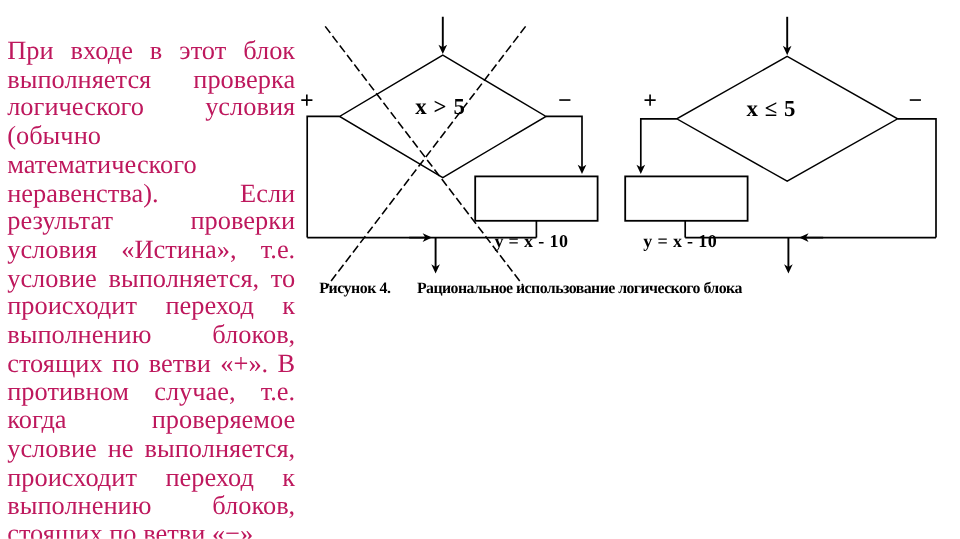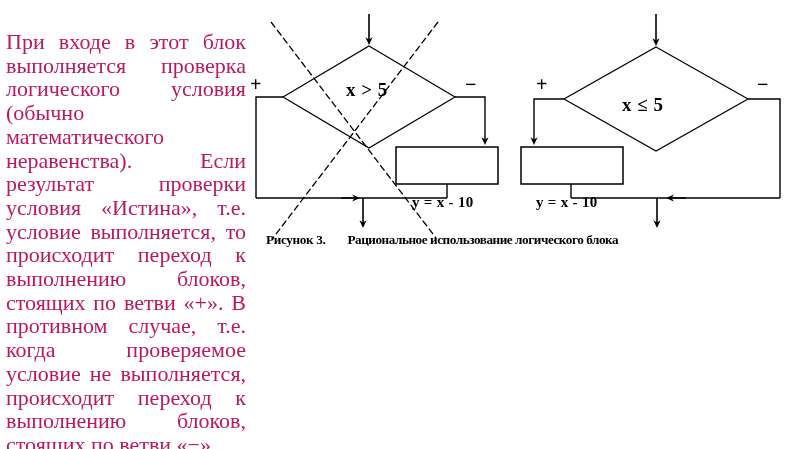--- a/index.html
+++ b/index.html
@@ -73,21 +73,21 @@
     font-size: 15px;
     letter-spacing: 0.3px;
     margin-top: 40px;
   }
   .sign-label {
     font-size: 20px;
     font-weight: bold;
   }
 
   #cond-left   { left: 100px;  top: 80px;  }
-  #cond-right  { left: 376px;  top: 95px; text-align: center;  }
+  #cond-right  { left: 376px;  top: 82px; text-align: center;  }
   #proc-left   { left: 166px;  top: 155px; }
   #proc-right  { left: 290px;  top: 155px; }
 
   #sign-left-plus   { left: 4px;   top: 74px; }
   #sign-left-minus  { left: 219px; top: 74px; }
   #sign-right-plus  { left: 290px; top: 74px; }
   #sign-right-minus { left: 511px; top: 74px; }
 
   
   #caption {
@@ -185,16 +185,16 @@
     <div class="dlabel sign-label" id="sign-left-plus">+</div>
 
     <div class="dlabel sign-label" id="sign-left-minus">−</div>
 
     <div class="dlabel sign-label" id="sign-right-plus">+</div>
 
     <div class="dlabel sign-label" id="sign-right-minus">−</div>
   </div>
 
   <div id="caption">
-    <span class="cap-num">Рисунок 3.</span><span class="cap-text">Рациональное использование логического блока</span>
+    <span class="cap-num">Рисунок 4.</span><span class="cap-text">Рациональное использование логического блока</span>
   </div>
 
 </div>
 
 </body></html>

